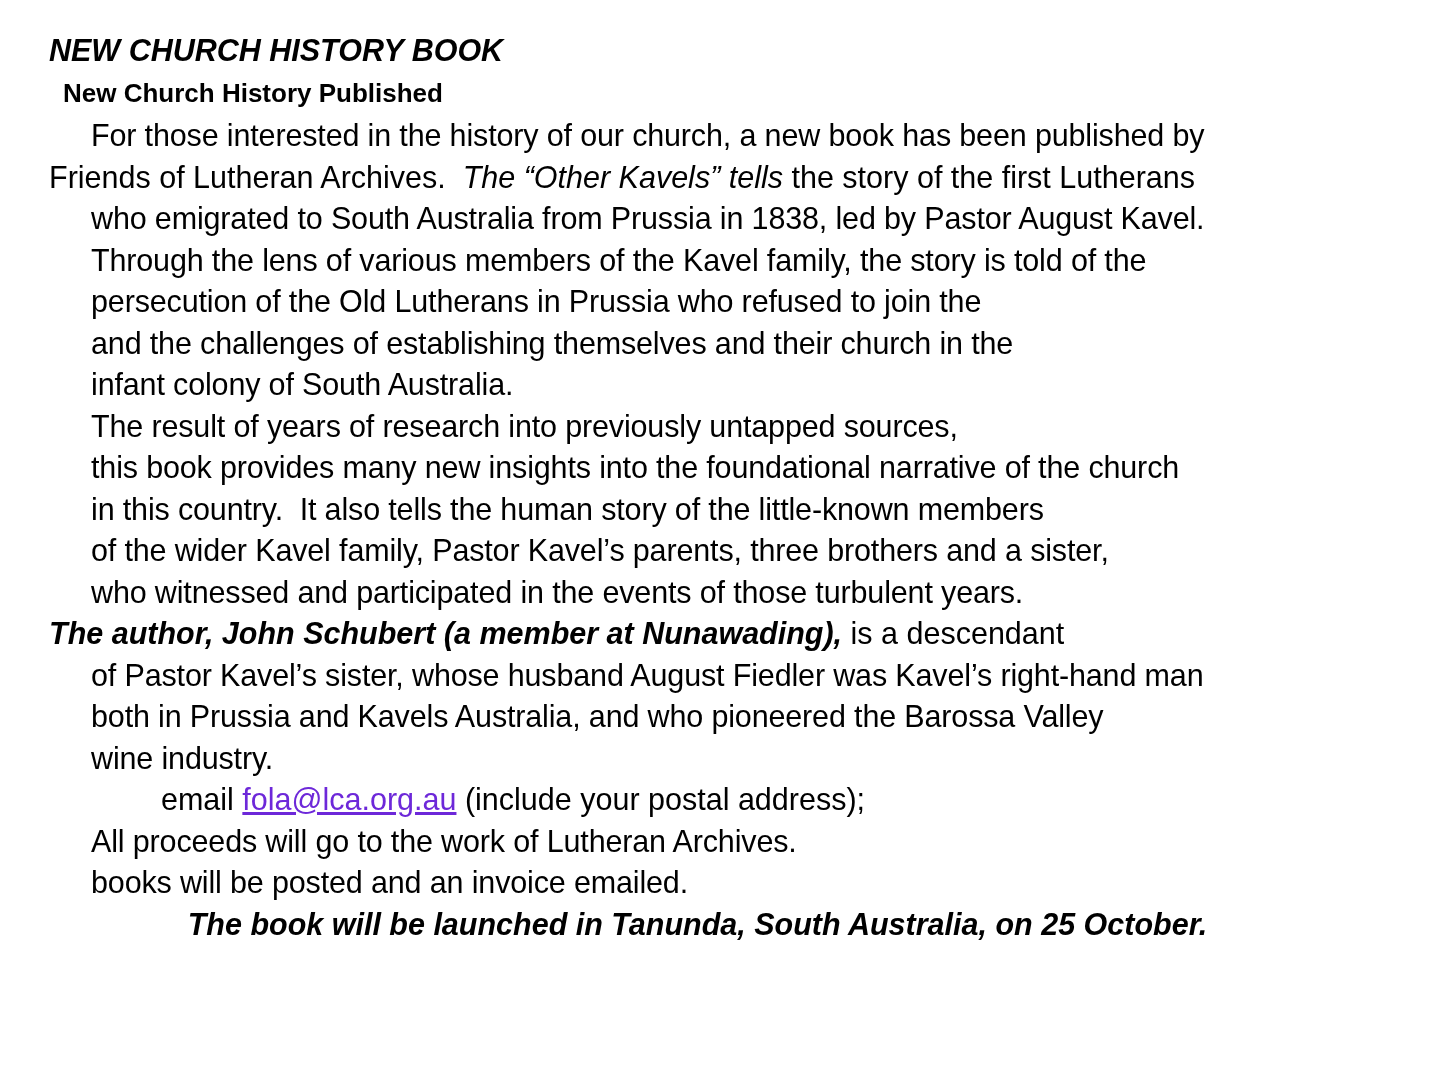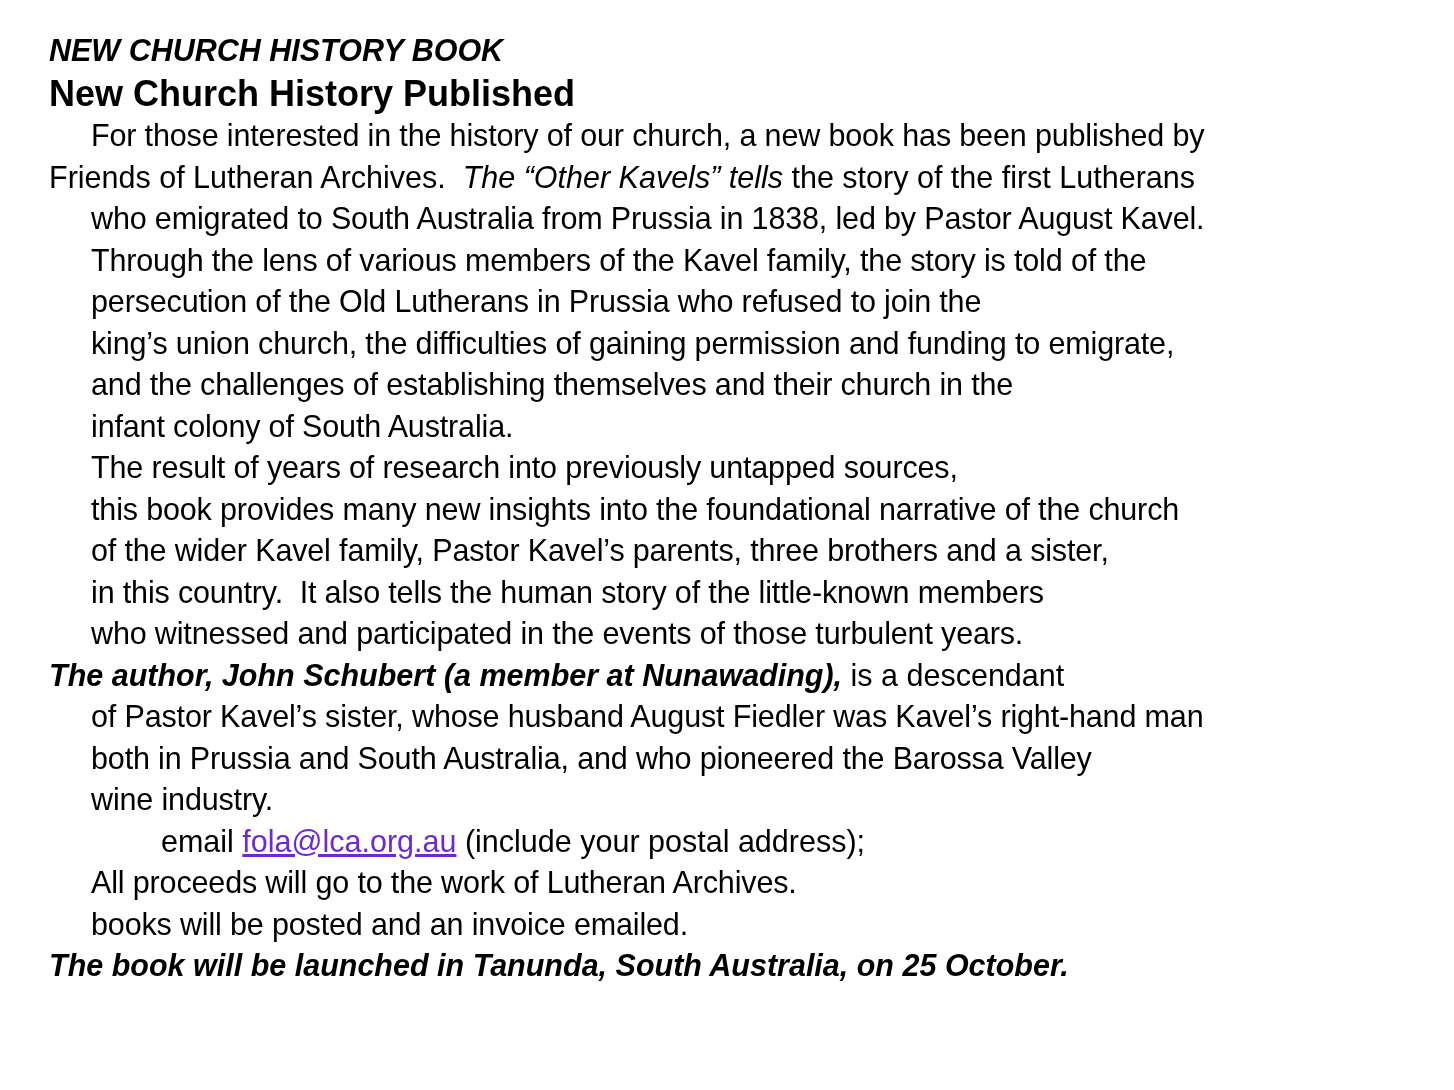--- a/index.html
+++ b/index.html
@@ -29,23 +29,24 @@
   }
   .title {
     font-weight: bold;
     font-style: italic;
     font-size: 30.5px;
     line-height: 44px;
     white-space: pre;
   }
   .subtitle {
     font-weight: bold;
-    font-size: 36px;
+    font-size: 26px;
     line-height: 43px;
     white-space: pre;
+    margin-left: 14px;
   }
   .bi {
     font-weight: bold;
     font-style: italic;
     margin-top: 10px;
   }
   .it {
     font-style: italic;
     margin-top: 15px;
   }
@@ -58,20 +59,21 @@
   a.maillink {
     color: #6d28d9;
     text-decoration: underline;
   }
   .strong-line {
     font-weight: bold;
     font-style: italic;
     font-size: 30.5px;
     line-height: 41.5px;
     white-space: pre;
+    text-align: center;
   }
   .mixed-line {
     font-size: 30.5px;
     line-height: 41.5px;
     white-space: pre;
   }
 </style>
 </head>
 <body>
 
@@ -81,34 +83,33 @@
 
   <div class="subtitle">New Church History Published</div>
 
   <div class="line">For those interested in the history of our church, a new book has been published by</div>
 
   <div class="mixed-line"><span>Friends of Lutheran Archives.  </span><span class="it">The “Other Kavels” tells</span><span> the story of the first Lutherans</span></div>
 
   <div class="line">who emigrated to South Australia from Prussia in 1838, led by Pastor August Kavel.</div>
   <div class="line">Through the lens of various members of the Kavel family, the story is told of the</div>
   <div class="line">persecution of the Old Lutherans in Prussia who refused to join the</div>
-  <div class="line">king’s union church, the difficulties of gaining permission and funding to emigrate,</div>
   <div class="line">and the challenges of establishing themselves and their church in the</div>
   <div class="line">infant colony of South Australia.</div>
 
   <div class="line">The result of years of research into previously untapped sources,</div>
   <div class="line">this book provides many new insights into the foundational narrative of the church</div>
+  <div class="line">in this country.  It also tells the human story of the little-known members</div>
   <div class="line">of the wider Kavel family, Pastor Kavel’s parents, three brothers and a sister,</div>
-  <div class="line">in this country.  It also tells the human story of the little-known members</div>
   <div class="line">who witnessed and participated in the events of those turbulent years.</div>
 
   <div class="mixed-line"><span class="bi">The author, John Schubert (a member at Nunawading),</span><span> is a descendant</span></div>
 
   <div class="line">of Pastor Kavel’s sister, whose husband August Fiedler was Kavel’s right-hand man</div>
-  <div class="line">both in Prussia and South Australia, and who pioneered the Barossa Valley</div>
+  <div class="line">both in Prussia and Kavels Australia, and who pioneered the Barossa Valley</div>
   <div class="line">wine industry.</div>
 
 
   <div class="email-line"><span>email </span><a class="maillink" href="#">fola@lca.org.au</a><span> (include your postal address);</span></div>
 
   <div class="line">All proceeds will go to the work of Lutheran Archives.</div>
   <div class="line">books will be posted and an invoice emailed.</div>
 
   <div class="strong-line">The book will be launched in Tanunda, South Australia, on 25 October.</div>
 

